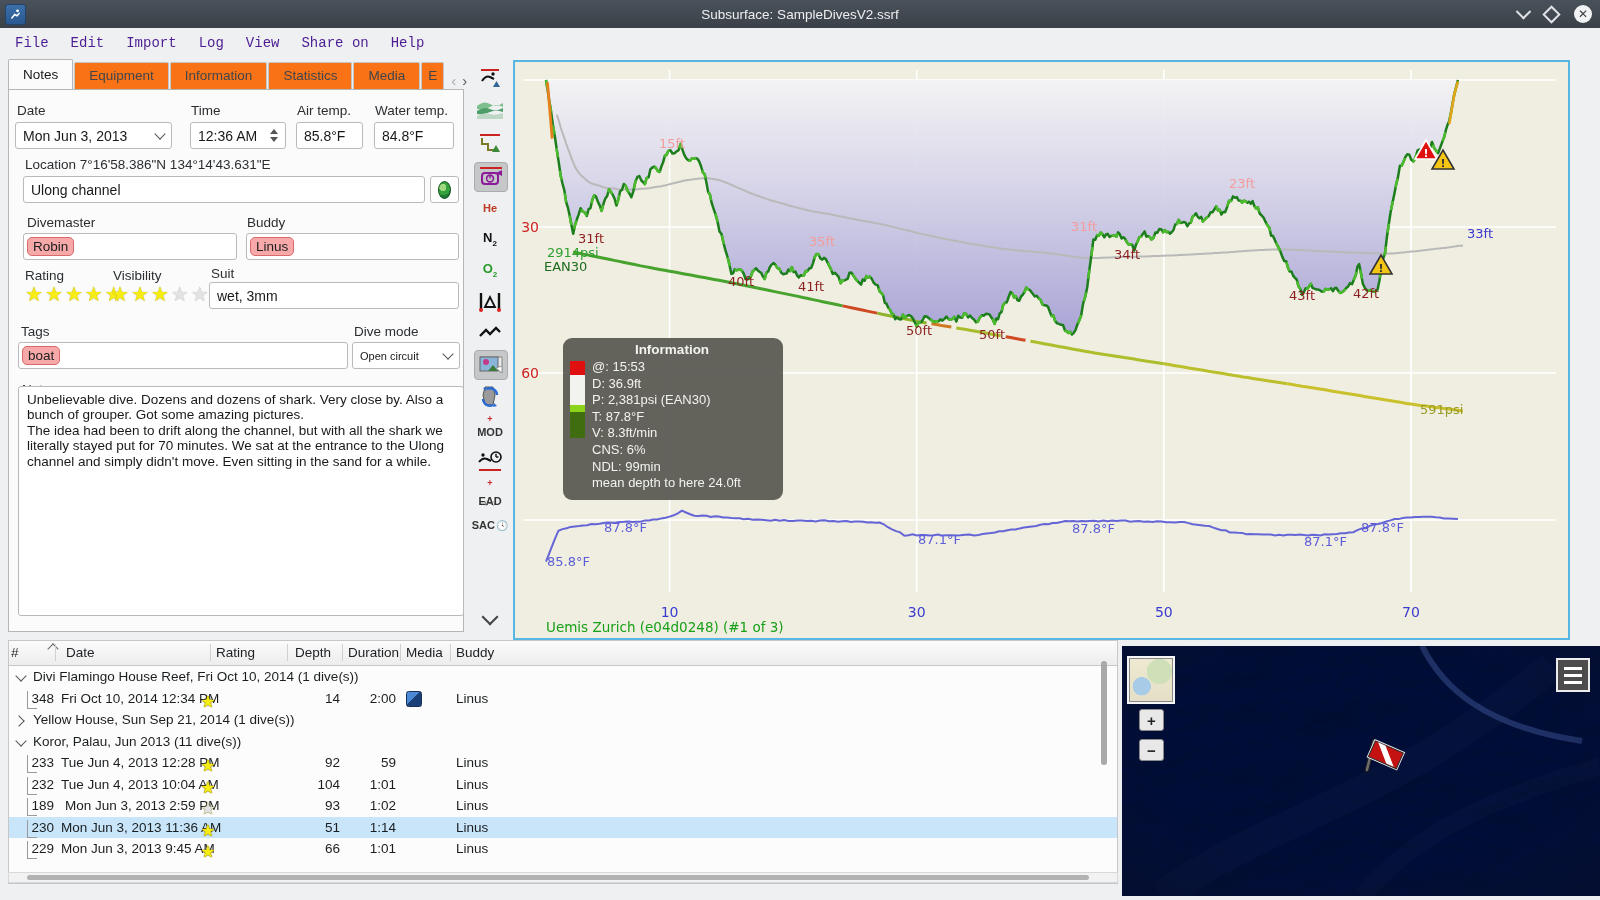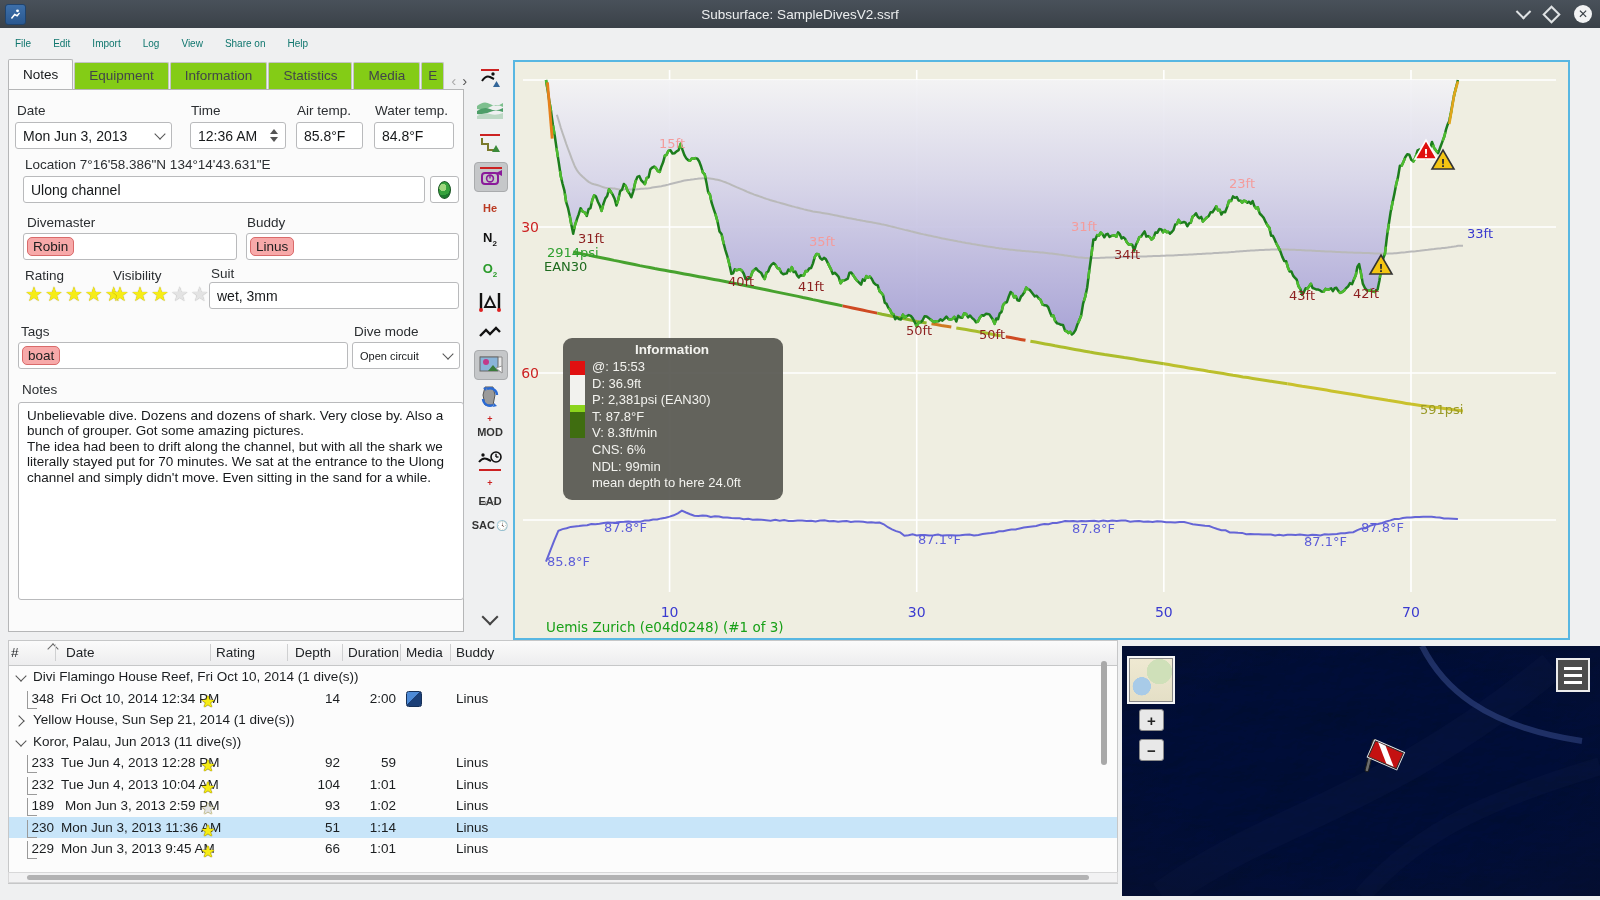--- a/index.html
+++ b/index.html
@@ -14,26 +14,26 @@
   #win-title{position:absolute;left:0;right:0;text-align:center;color:#eceeef;font-size:13.5px;}
   #win-controls{position:absolute;right:8px;top:0;height:28px;display:flex;align-items:center;gap:16px;}
   .chev-dn{width:9px;height:9px;border-right:2px solid #dfe2e4;border-bottom:2px solid #dfe2e4;
     transform:rotate(45deg) translate(-2px,-2px);}
   .diamond{width:9px;height:9px;border:2px solid #dfe2e4;transform:rotate(45deg);}
   .close-btn{width:18px;height:18px;border-radius:50%;background:#f2f3f4;color:#3a4148;
     font-size:12px;font-weight:bold;display:flex;align-items:center;justify-content:center;line-height:1;}
   
   #menubar{position:absolute;left:0;top:28px;width:1600px;height:30px;background:#eff0f1;
     display:flex;align-items:center;padding-left:4px;}
-  .menu-item{padding:5px 11px;font-size:10px;color:#0f766e;}
+  .menu-item{padding:5px 11px;font-size:14px;color:#4c1d95;font-family:Liberation Mono, monospace;}
   
   #notes-panel{position:absolute;left:8px;top:60px;width:456px;height:572px;}
   #tabbar{position:absolute;left:0;top:0;height:29px;width:456px;display:flex;align-items:flex-end;}
   .tab{height:26px;line-height:26px;padding:0 14px;font-size:13.5px;color:#41454a;
-    background:#84cc16;border:1px solid #c3c4c5;border-bottom:none;margin-right:1px;
+    background:#f97316;border:1px solid #c3c4c5;border-bottom:none;margin-right:1px;
     border-radius:2px 2px 0 0;}
   .tab.active{background:#fbfbfb;height:29px;line-height:29px;color:#16181a;border-color:#b5b6b7;}
   .tab.partial{padding:0 6px;}
   .tab-arrows{font-size:15px;color:#555;margin-left:2px;letter-spacing:6px;padding:0 4px;}
   .tab-arrows .dim{color:#aaa;}
   #form-body{position:absolute;left:0;top:29px;width:454px;height:541px;background:#fbfbfb;
     border:1px solid #b5b6b7;}
   .flabel{position:absolute;font-size:13.5px;color:#2b2e31;}
   .field{position:absolute;background:#fff;border:1px solid #b9babc;border-radius:3px;
     font-size:14px;color:#17191b;display:flex;align-items:center;padding:0 7px;box-sizing:border-box;}
@@ -204,21 +204,21 @@
     <div class="field" style="left:9px;top:252px;width:330px;height:27px;padding:0 3px">
         <span class="chip">boat</span>
       </div>
     <span class="flabel" style="left:345px;top:234px">Dive mode</span>
     <div class="field" style="left:343px;top:252px;width:108px;height:27px">
       <span style="font-size:11px">Open circuit</span>
         <span class="chev"></span>
     </div>
 
     <span class="flabel" style="left:13px;top:292px">Notes</span>
-    <div id="notes-text" style="top:312px;height:198px">Unbelievable dive. Dozens and dozens of shark. Very close by. Also a bunch of grouper. Got some amazing pictures.
+    <div id="notes-text" style="top:296px;height:230px">Unbelievable dive. Dozens and dozens of shark. Very close by. Also a bunch of grouper. Got some amazing pictures.
 The idea had been to drift along the channel, but with all the shark we literally stayed put for 70 minutes. We sat at the entrance to the Ulong channel and simply didn't move. Even sitting in the sand for a while.</div>
   </div>
 </div>
 
 <div id="ptoolbar">
     <div class="pt-btn" style="top: 2px;">
       <svg width="24" height="24" viewBox="0 0 24 24">
         <line x1="3" y1="4" x2="21" y2="4" stroke="#c22" stroke-width="2"></line>
         <circle cx="15" cy="8" r="1.7" fill="#111"></circle>
         <path d="M4 15 q4-6 8-4 l4 2" stroke="#111" stroke-width="2" fill="none"></path>

